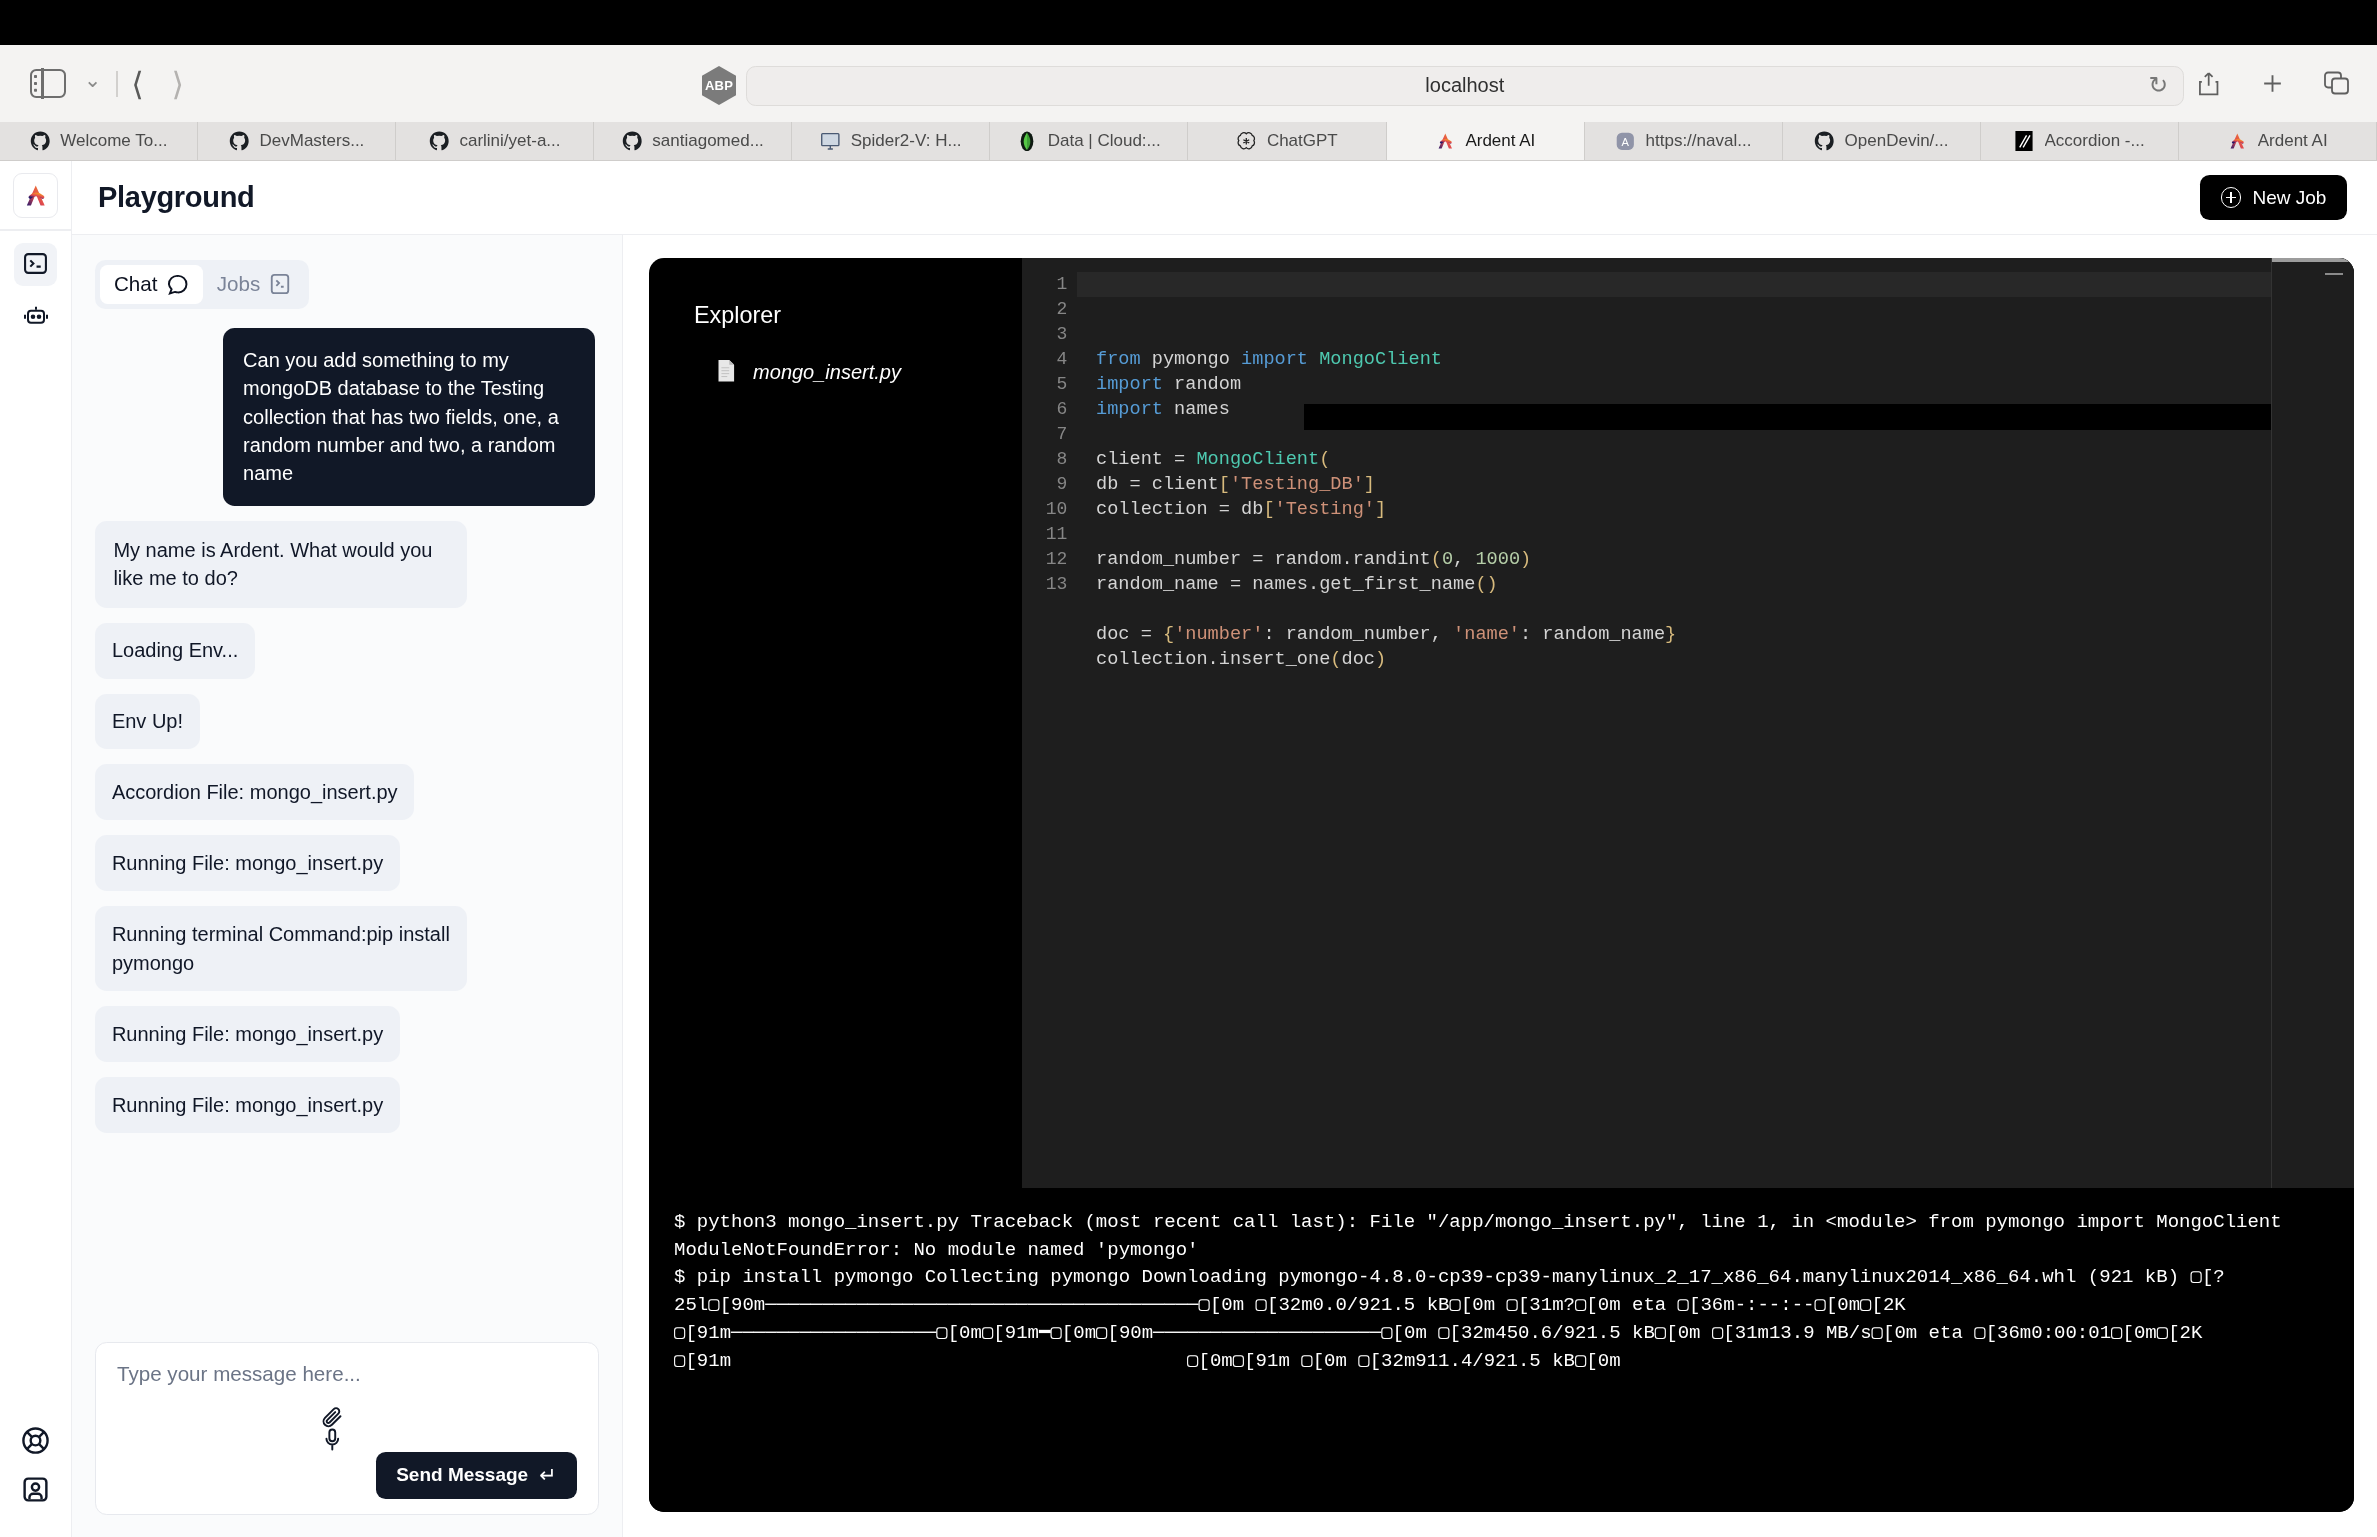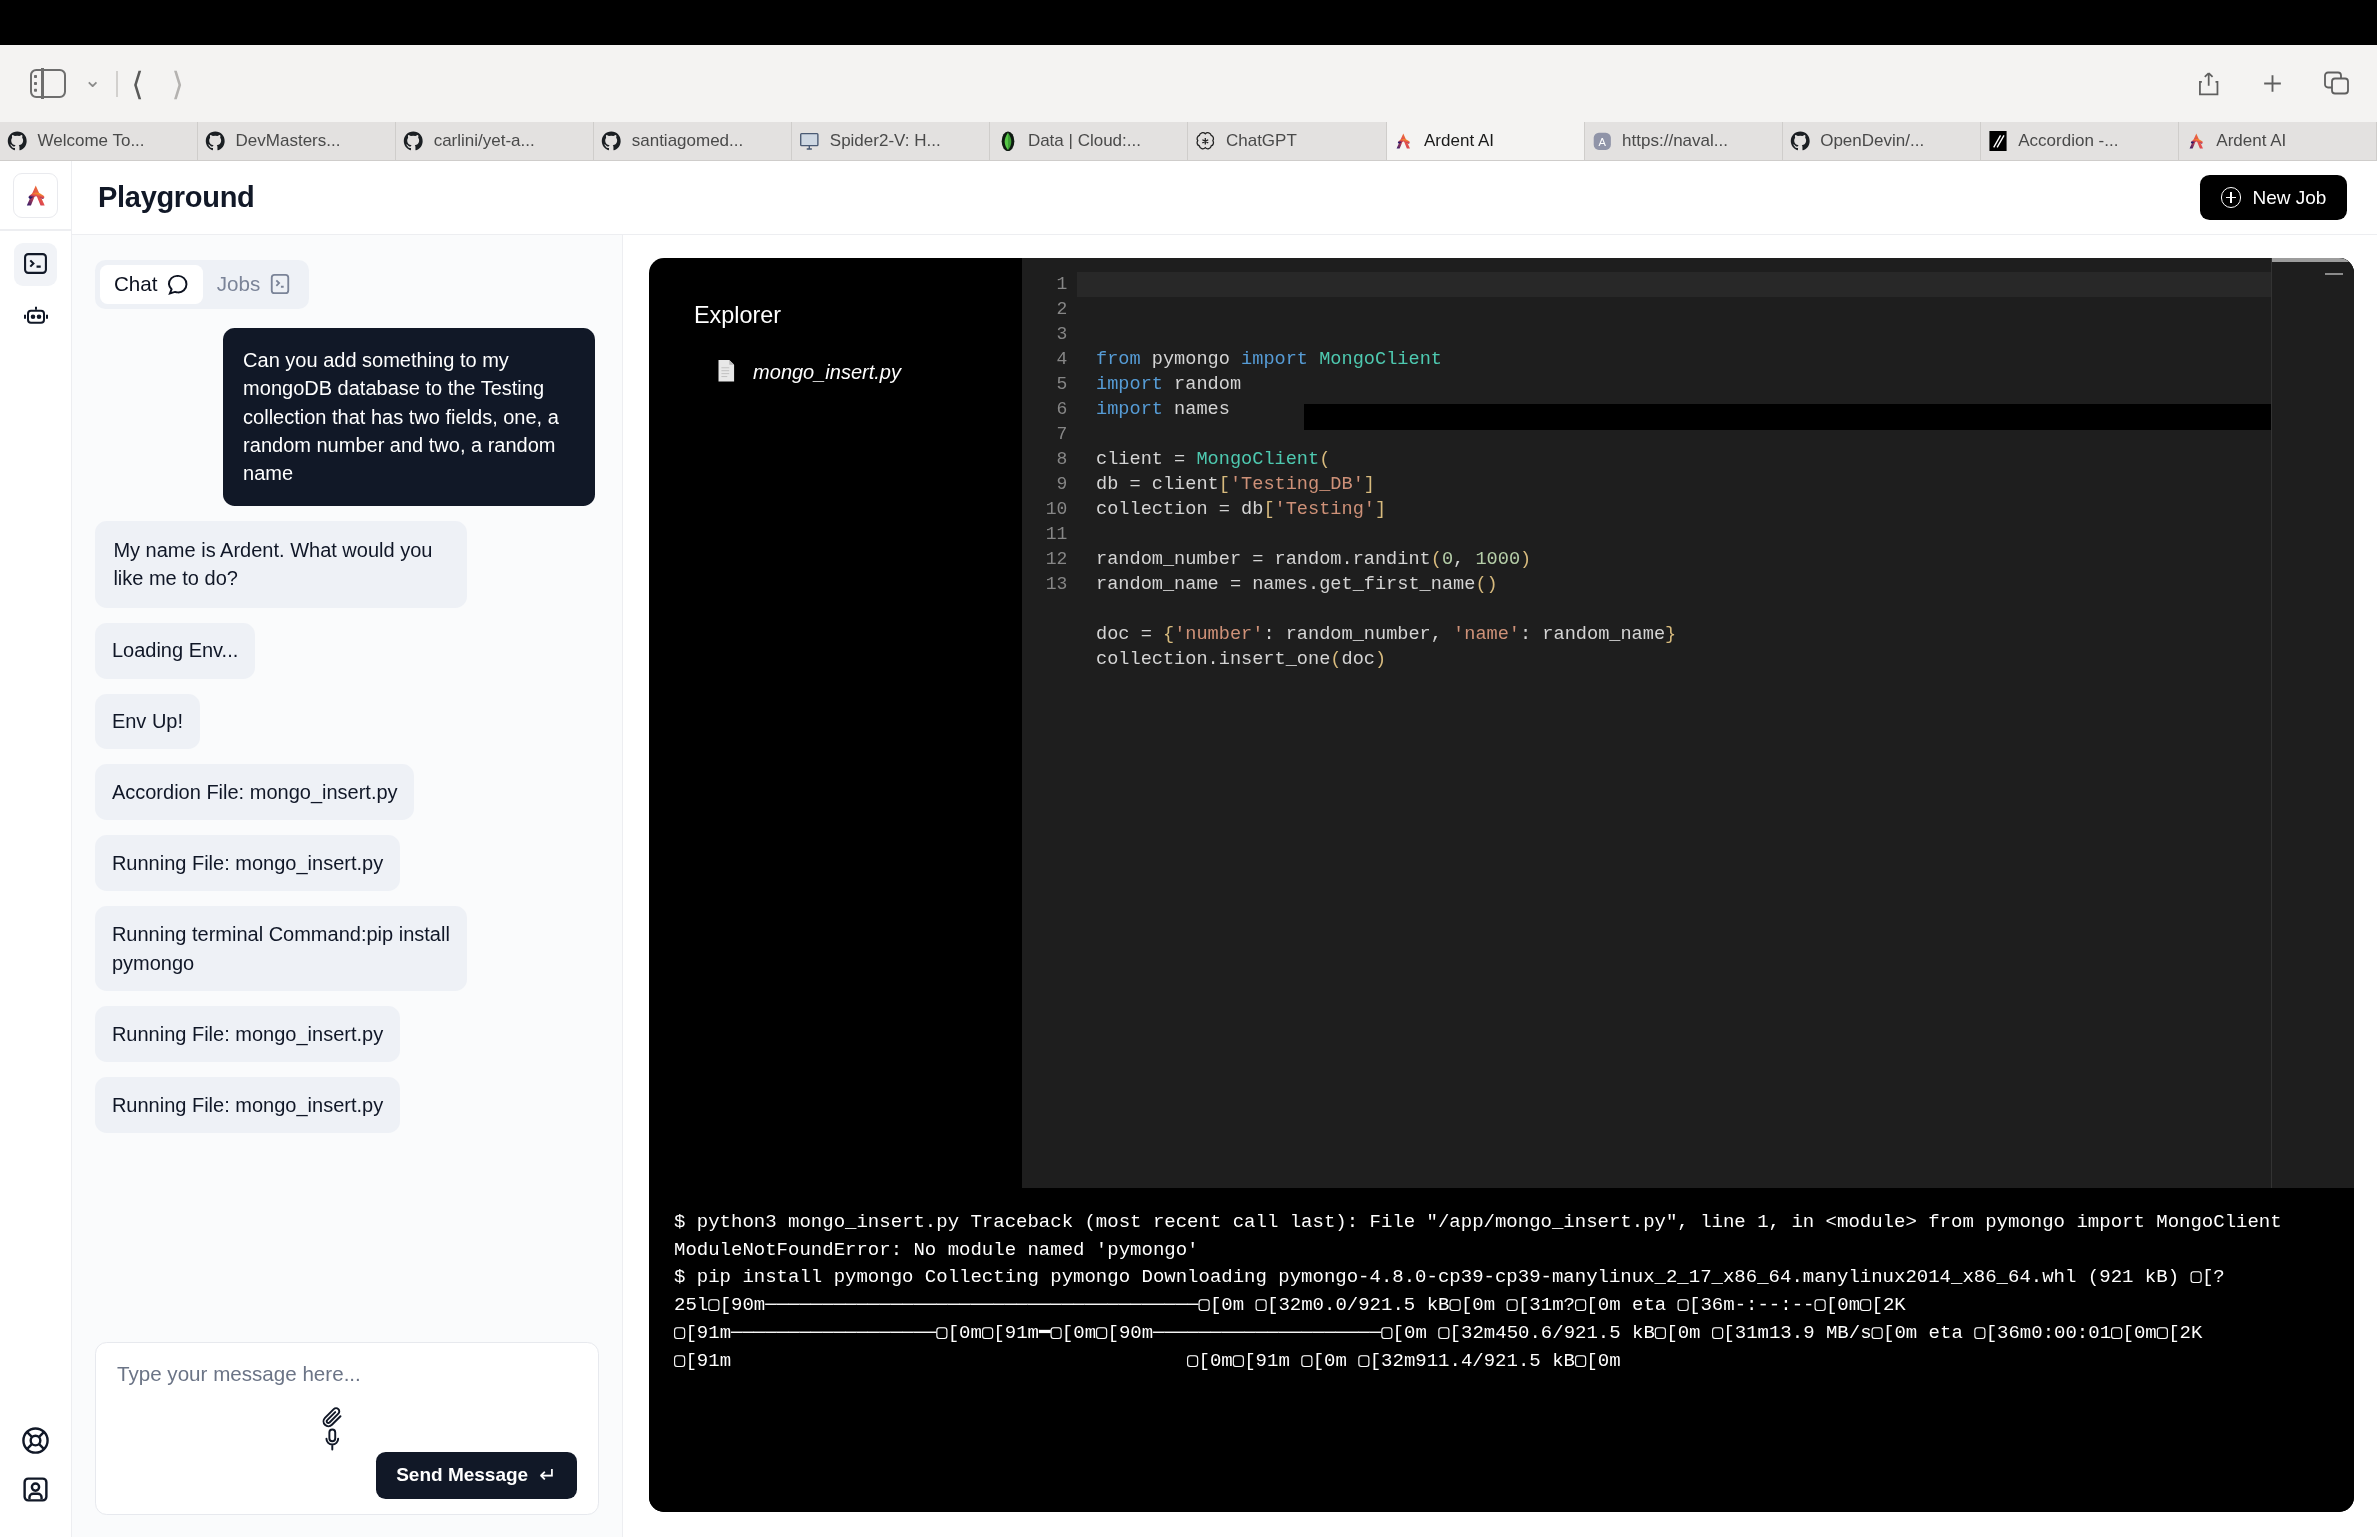--- a/index.html
+++ b/index.html
@@ -71,21 +71,21 @@
   }
   .tb-right {
     position: absolute; right: 27.5px; display: flex; align-items: center; gap: 39px;
   }
   .tb-ic { color: #5f5f5f; display: flex; }
 
   
   #tabstrip { display: flex; height: 39px; background: #e3e1e0;
               border-bottom: 1.4px solid #cfcdcb; }
   .tab {
-    flex: 1 1 0; display: flex; align-items: center; 
+    flex: 1 1 0; display: flex; align-items: center; justify-content: center;
     gap: 10px; border-right: 1.4px solid #cfcdcb; background: #e3e1e0;
     min-width: 0; padding: 0 6.9px;
   }
   .tab.active { background: #f4f3f2; }
   .tab-label {
     font-size: 17px; color: #4a4a4a; white-space: nowrap;
     overflow: hidden; text-overflow: ellipsis;
   }
   .tab.active .tab-label { color: #1a1a1a; }
   .favicon { width: 20.6px; height: 20.6px; flex: 0 0 auto; display: flex;
@@ -252,20 +252,27 @@
     <div class="tb-left">
       <div class="sidebar-toggle-btn">
           <i></i>
         </div>
       <span class="chev-down">⌄</span>
       <div class="divider-v"></div>
       <span class="nav-arrow">⟨</span>
       <span class="nav-arrow fwd">⟩</span>
     </div>
 
+    <div class="urlbar-wrap">
+      <div class="abp-badge">ABP</div>
+      <div id="url-field">
+        <span id="url-text">localhost</span>
+        <span class="reload-ic">↻</span>
+      </div>
+    </div>
 
     <div class="tb-right">
       <span class="tb-ic">
         <svg width="23.4" height="27.5" viewBox="0 0 24 26" fill="none" stroke="#5f5f5f" stroke-width="1.8">
           <path d="M12 2v13M12 2l-4 4M12 2l4 4"></path>
             <path d="M5 11H3v13h18V11h-2"></path>
         </svg>
       </span>
       <span class="tb-ic">
         <svg width="25" height="25" viewBox="0 0 24 24" stroke="#5f5f5f" stroke-width="1.8">

